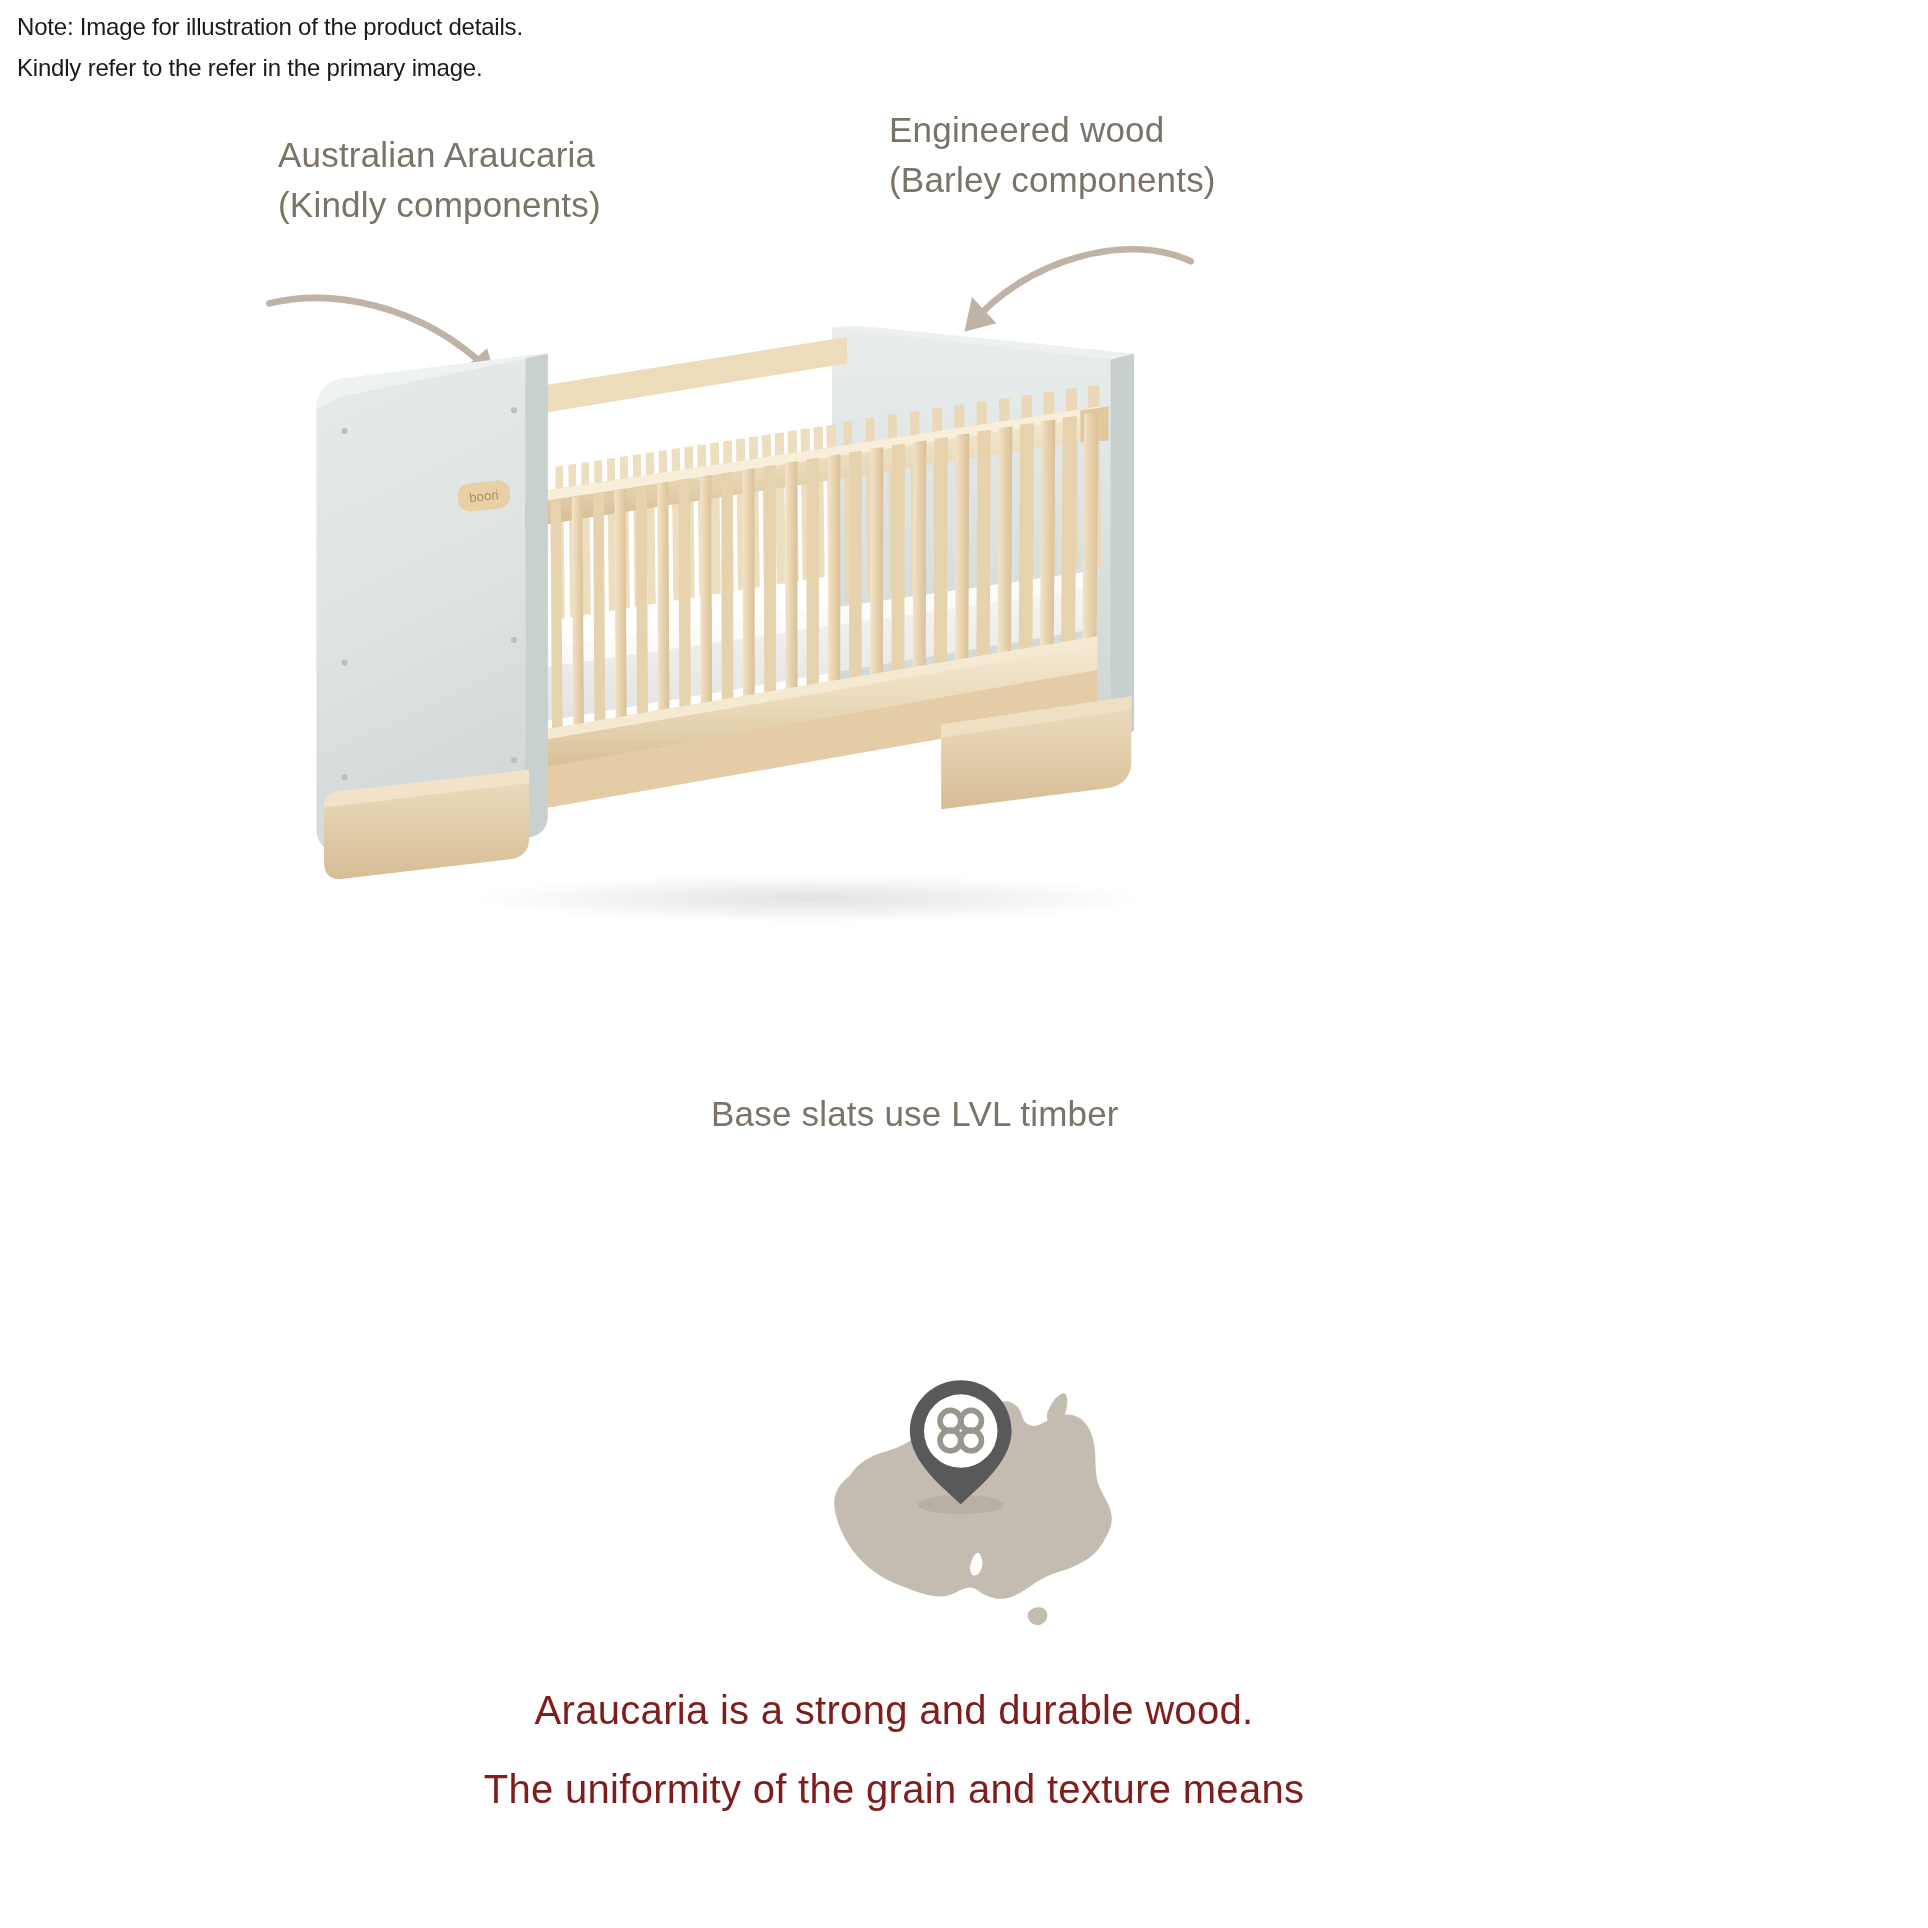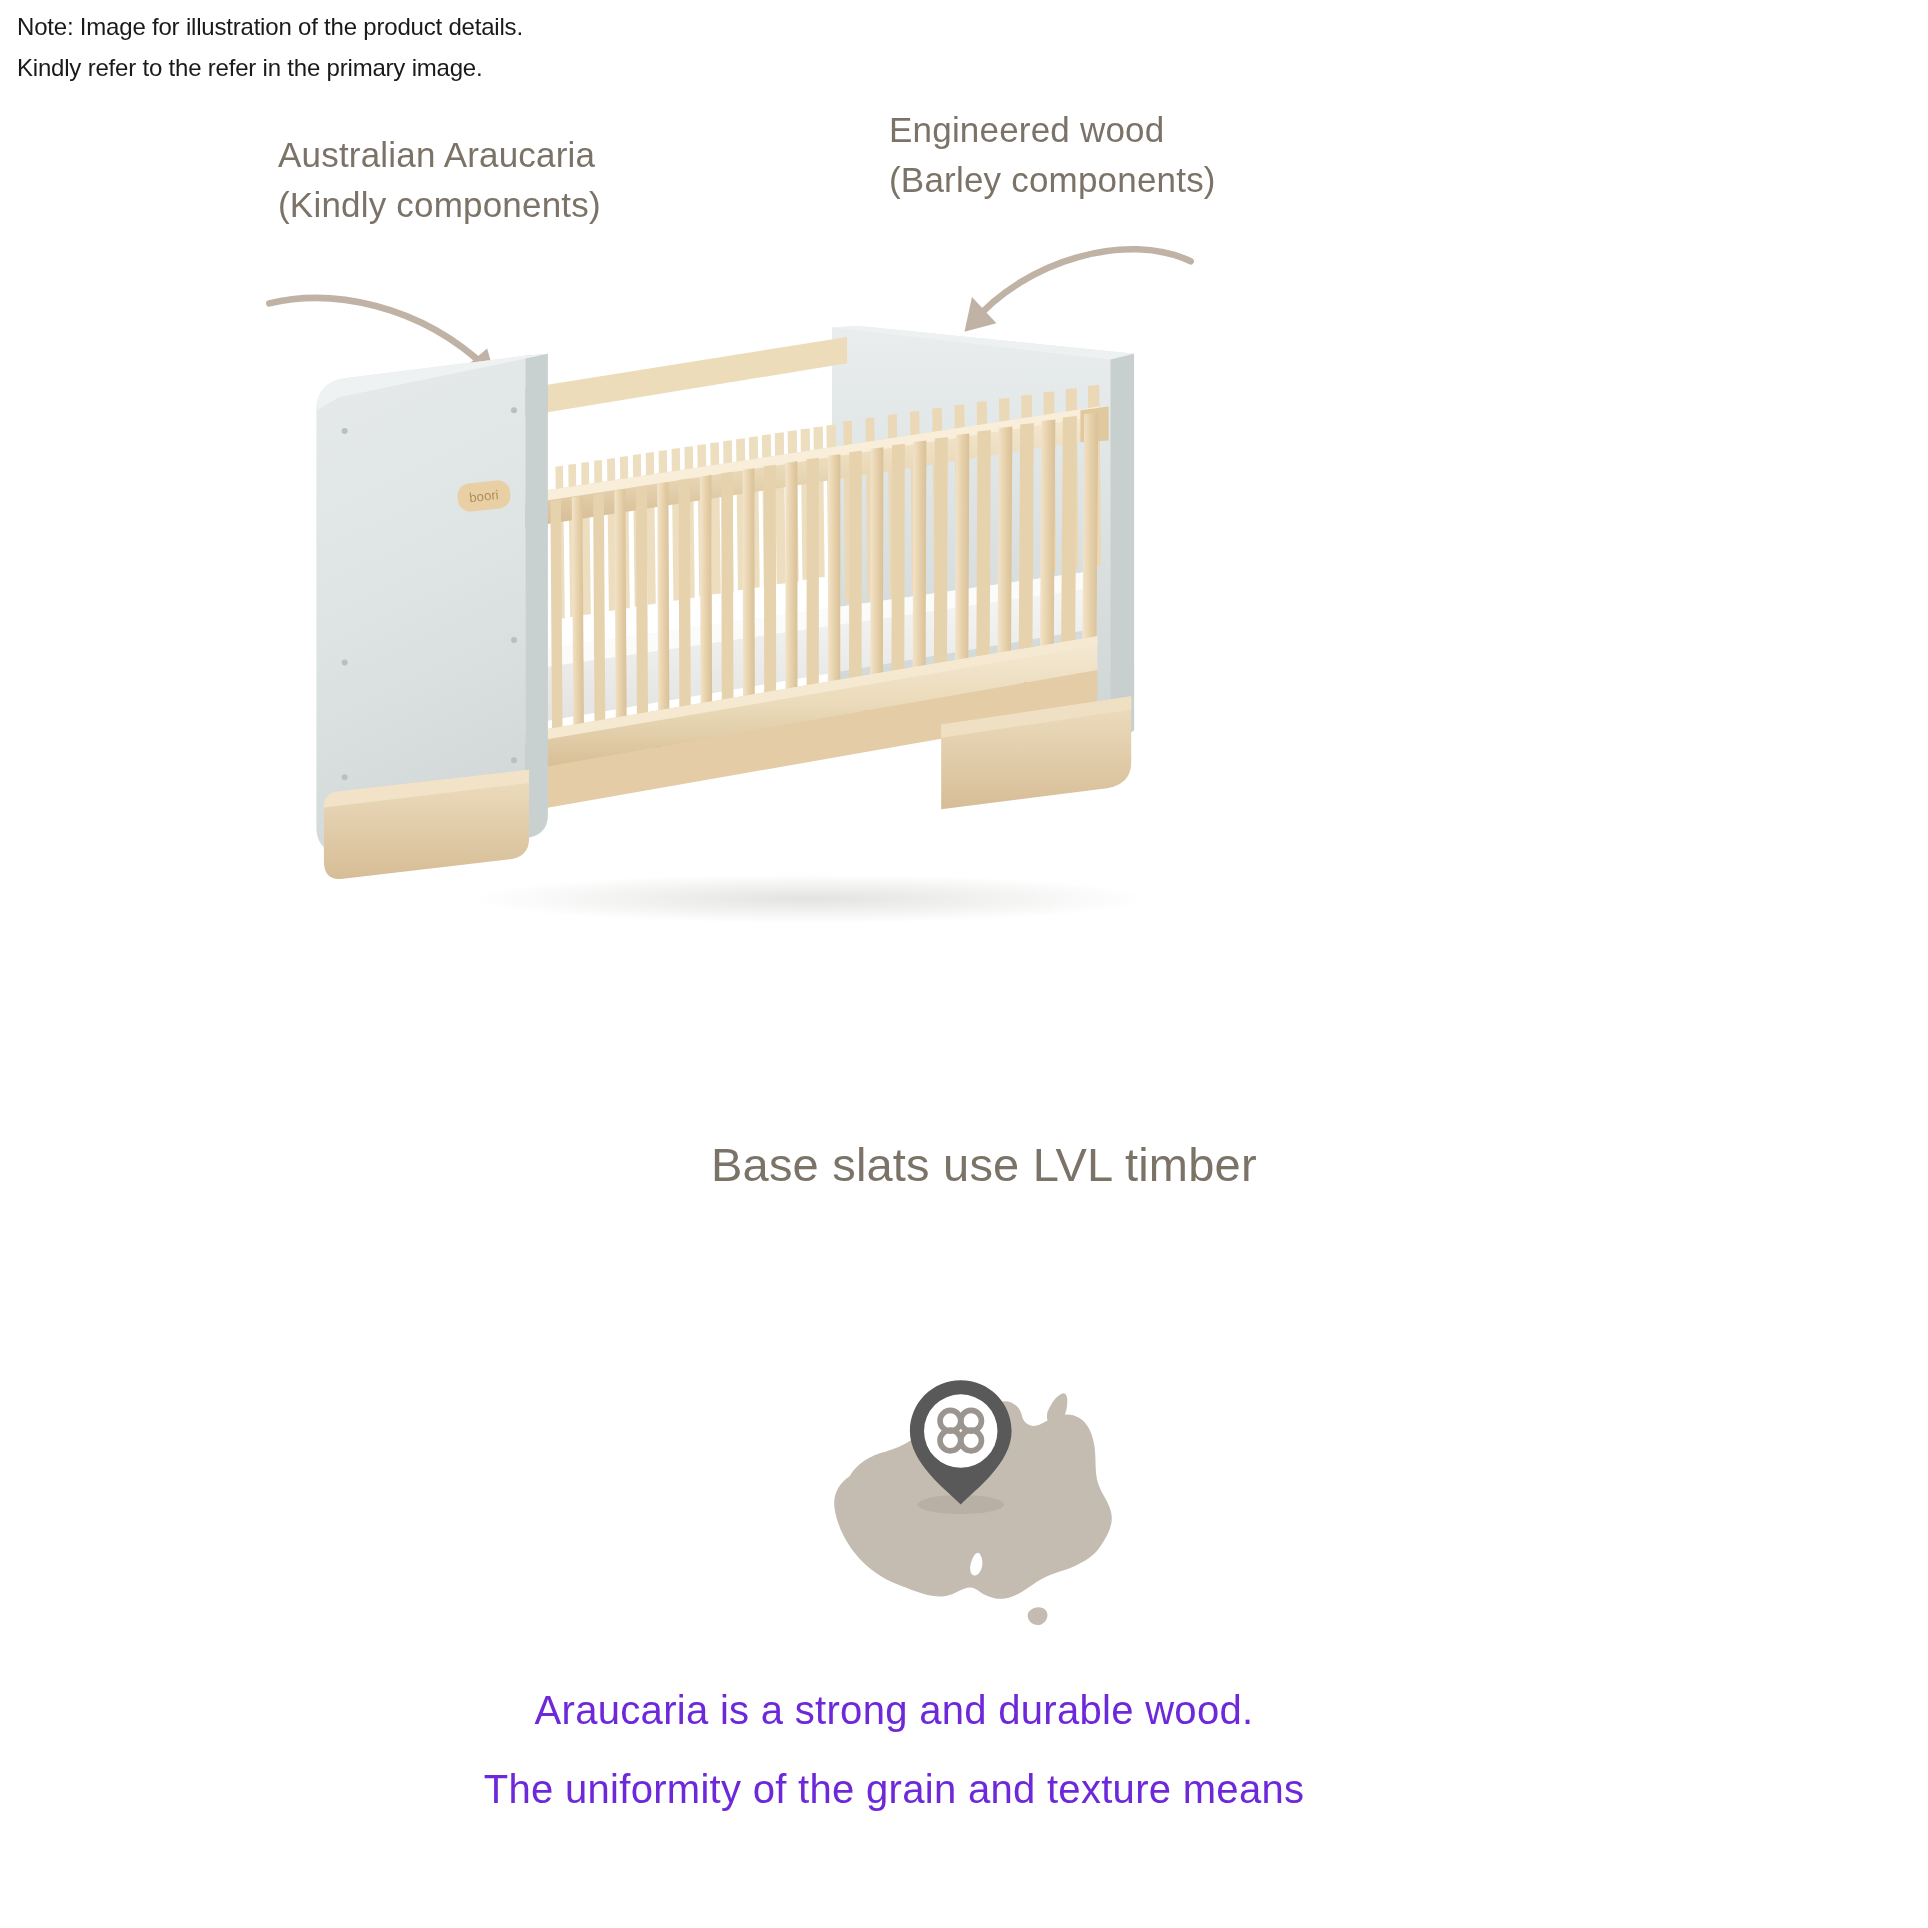--- a/index.html
+++ b/index.html
@@ -29,21 +29,21 @@
     color:#7c7368;
     font-size:35px;
     line-height:50px;
     font-weight:400;
     letter-spacing:0.2px;
     white-space:nowrap;
   }
   .callout .l{display:block;}
   #label-almond{left:278px;top:130px;}
   #label-barley{left:862px;top:105px;margin-left:27px;}
-  #label-baseslats{left:711px;top:1140px;font-size:47px;}
+  #label-baseslats{left:711px;top:1089px;font-size:35px;}
 
   
   .arrow-svg{position:absolute;overflow:visible;pointer-events:none;}
   #arrow-left-wrap{left:264px;top:264px;width:311px;height:169px;}
   #arrow-right-wrap{left:885px;top:235px;width:311px;height:169px;}
 
   
   #cot{
     position:absolute;left:282px;top:320px;width:942px;height:621px;
   }
@@ -54,21 +54,21 @@
     position:absolute;left:0;top:1356px;width:1928px;height:282px;
     display:flex;align-items:center;justify-content:center;
   }
   #australia-block svg{display:block;}
 
   
   #tagline{
     position:absolute;left:0;top:1671px;width:1788px;
     text-align:center;
     font-family:"Liberation Sans", sans-serif;
-    color:#6d28d9;
+    color:#7f1d1d;
     font-size:40px;
     line-height:79px;
     font-weight:400;
     letter-spacing:0.3px;
   }
   #tagline .l{display:block;}
 </style>
 </head>
 <body>
 

